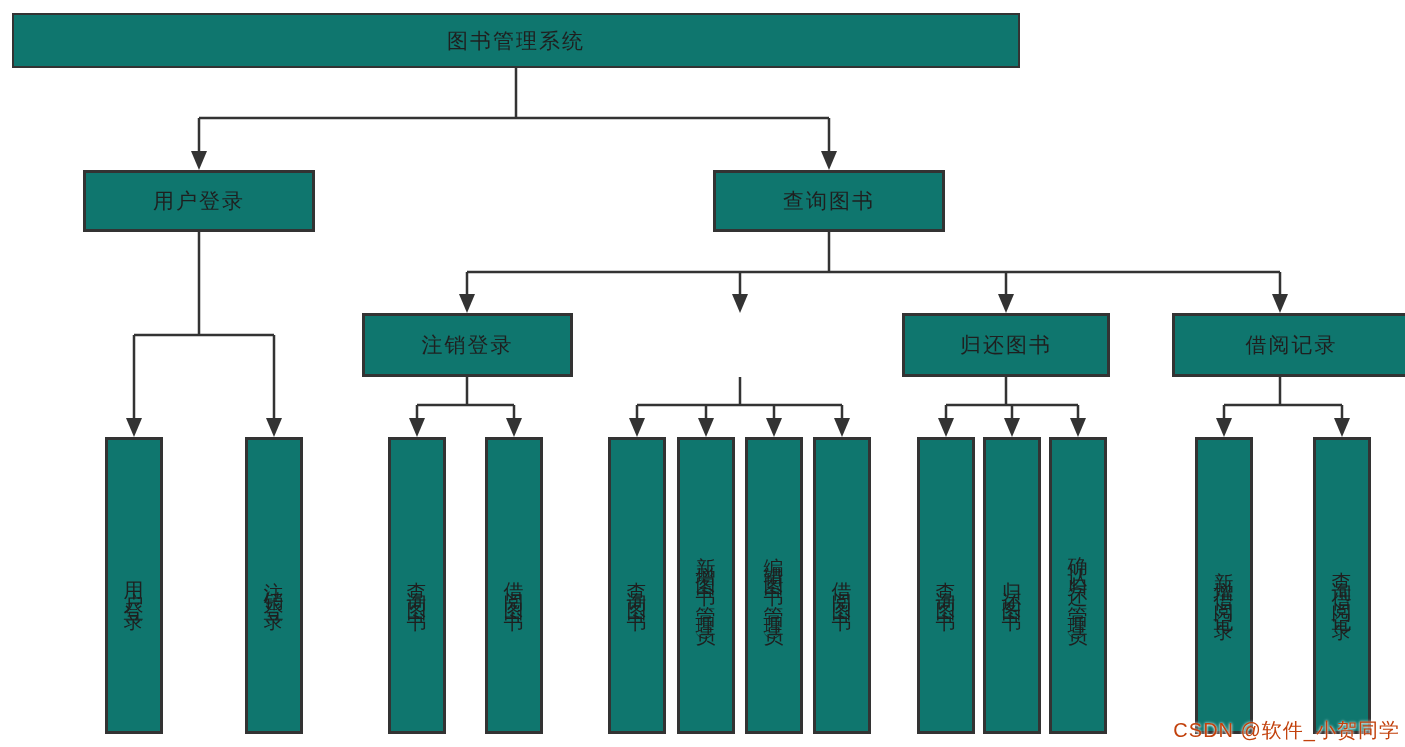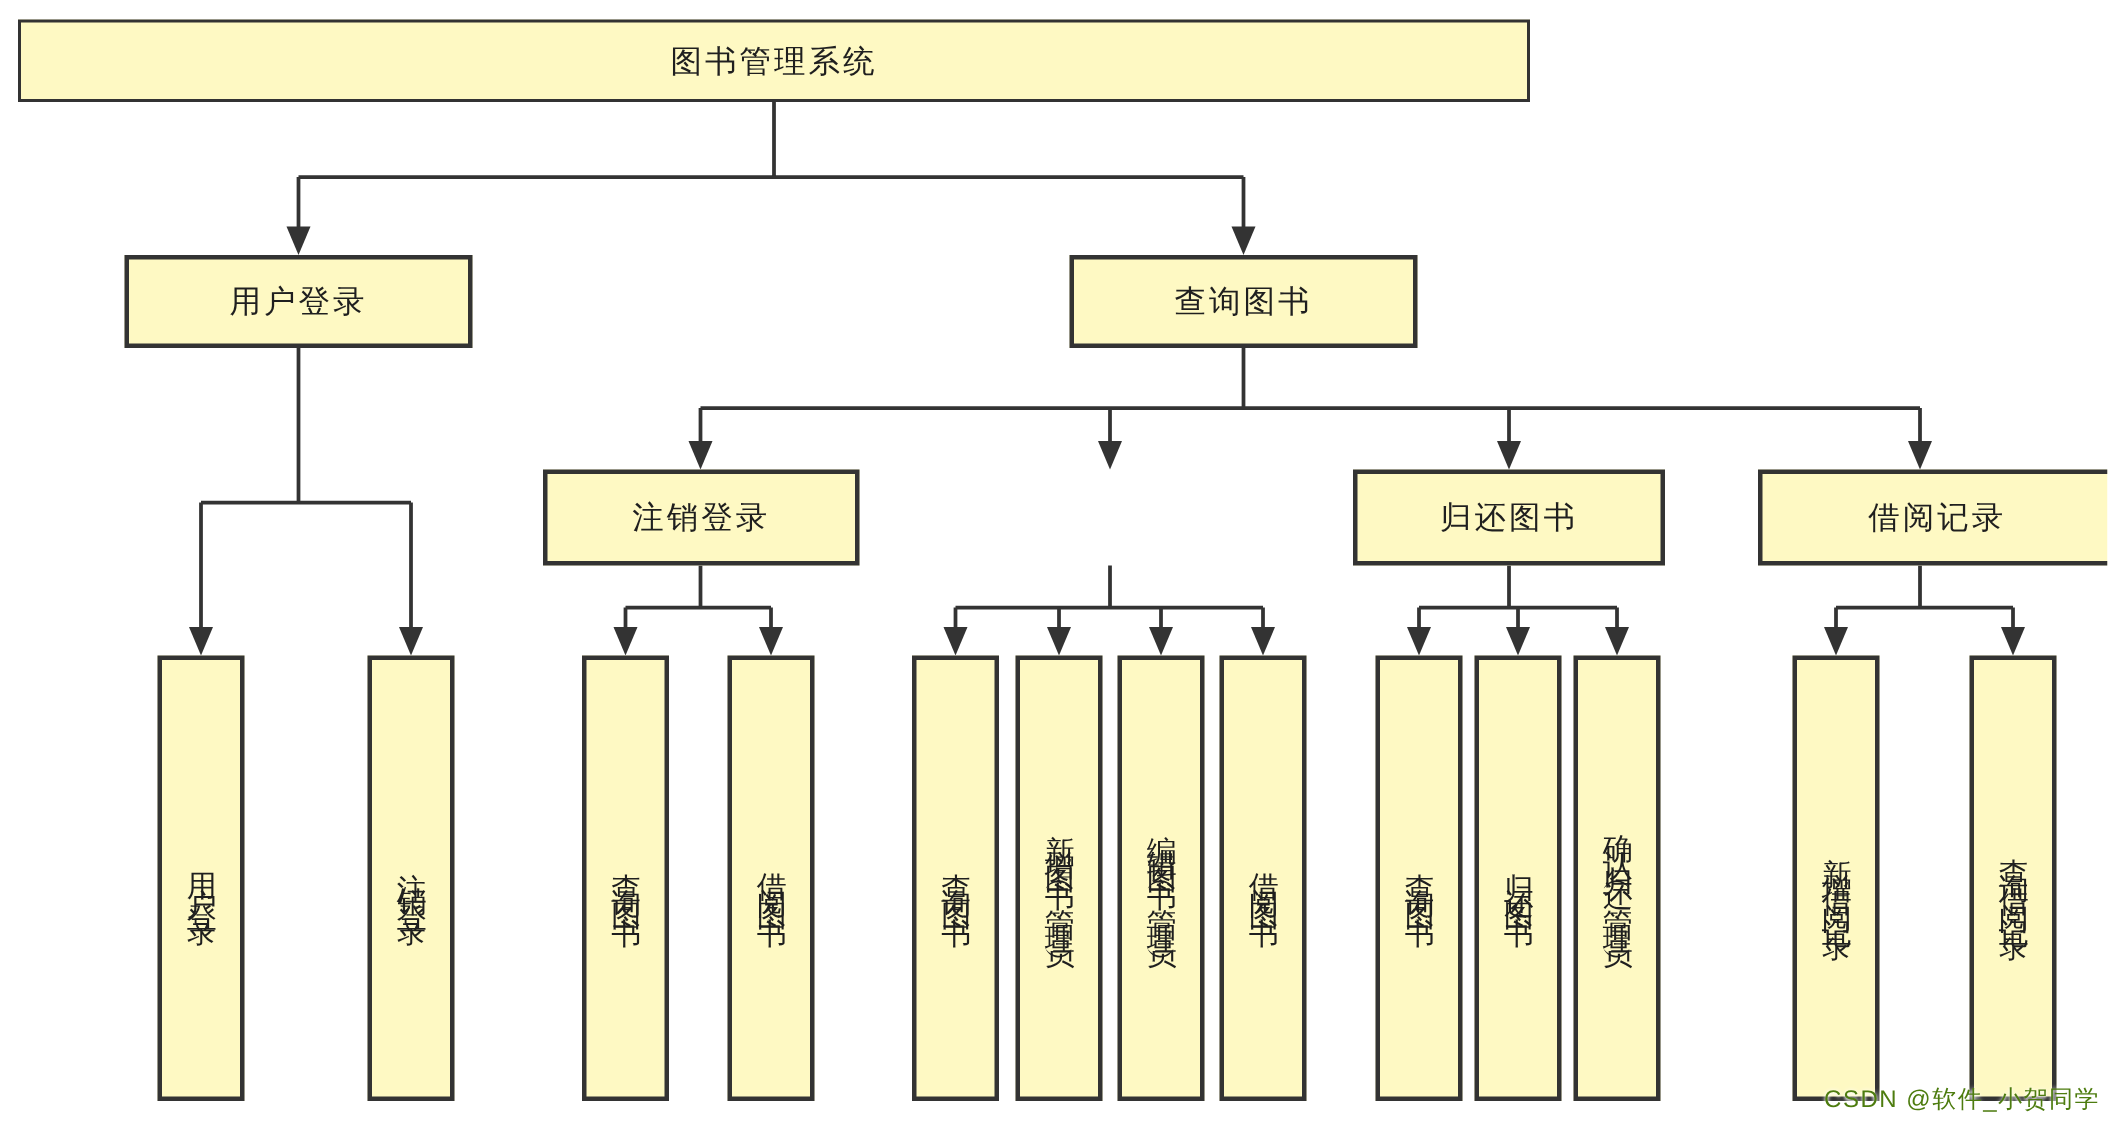--- a/index.html
+++ b/index.html
@@ -14,21 +14,21 @@
   }
   #connectors {
     position: absolute;
     left: 0; top: 0;
     width: 1405px; height: 747px;
     pointer-events: none;
   }
   .node {
     position: absolute;
     box-sizing: border-box;
-    background: #fef9c3;
+    background: #0f766e;
     border: 3px solid #333333;
     display: flex;
     align-items: center;
     justify-content: center;
     text-align: right;
   }
   .h-node {
     font-size: 21px;
     letter-spacing: 2px;
     white-space: nowrap;
@@ -40,22 +40,22 @@
     writing-mode: vertical-rl;
     text-orientation: mixed;
     font-size: 20px;
     letter-spacing: 10px;
     line-height: 1;
   }
   .watermark {
     position: absolute;
     right: 5px;
     bottom: 3px;
-    font-size: 16px;
-    color: #4d7c0f;
+    font-size: 20px;
+    color: #c2410c;
     letter-spacing: 1px;
     white-space: nowrap;
     text-shadow: 0 0 3px rgba(255,255,255,0.95), 0 1px 2px rgba(255,255,255,0.9);
   }
 </style>
 </head>
 <body>
 
 <div id="canvas">
 

